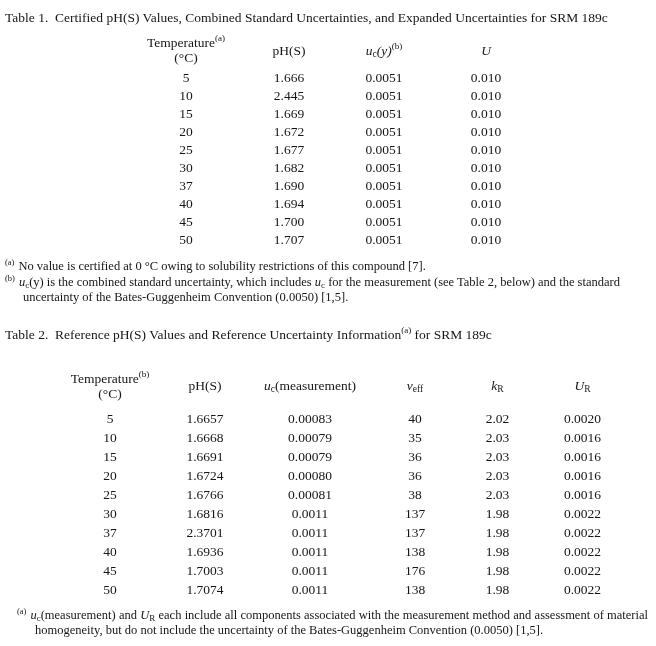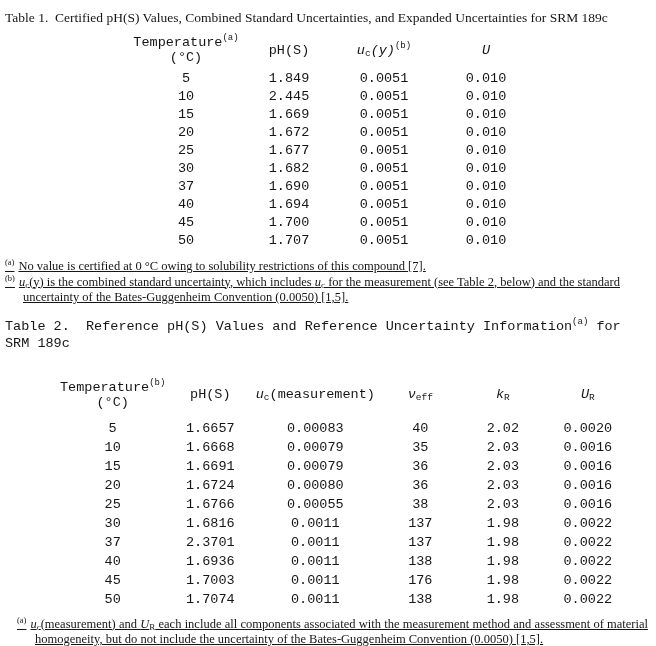--- a/index.html
+++ b/index.html
@@ -11,43 +11,42 @@
     overflow: hidden;
     box-sizing: border-box;
     padding: 9px 8px 0 5px;
   }
   .doc-title {
     text-align: left;
     font-size: 13.5px;
     line-height: 17px;
     white-space: pre-wrap;
   }
-  .title2 { margin-top: 12px; font-family: Liberation Mono, monospace; }
+  .title2 { margin-top: 20px; }
   sup.hsup { font-size: 9px; vertical-align: 6px; line-height: 0; }
   sub.hsub { font-size: 9.5px; vertical-align: -2px; line-height: 0; }
 
-  table { border-collapse: collapse; table-layout: fixed; font-family: Liberation Mono, monospace; }
+  table { border-collapse: collapse; table-layout: fixed; }
   th, td {
     font-weight: normal;
     text-align: center;
     padding: 0;
     font-size: 13.5px;
   }
   .t1 { margin: 9px 0 0 112px; }
   .t1 td { height: 18px; }
   .t1 thead th { line-height: 15px; padding-bottom: 4px; vertical-align: middle; }
   .t2 { margin: 28px 0 0 55px; }
   .t2 td { height: 19px; }
   .t2 thead th { line-height: 15px; padding-bottom: 9px; vertical-align: middle; }
 
   .footnotes {
     margin-top: 10px;
     font-size: 12.5px;
     line-height: 15.5px;
-    text-decoration: underline;
   }
   .fn { padding-left: 18px; text-indent: -18px; }
   .fn .fnm { font-size: 8.5px; vertical-align: 5px; padding-right: 4px; line-height: 0; }
   .fn sub { font-size: 9px; vertical-align: -2px; line-height: 0; }
   .fn.justify { text-align: justify; }
   .fns2 { margin-top: 8px; margin-left: 12px; }
 </style>
 </head>
 <body>
 
@@ -67,21 +66,21 @@
         <span>(°C)</span>
       </th>
       <th><span>pH(S)</span></th>
       <th><i>u</i><sub class="hsub">c</sub><i>(y)</i><sup class="hsup">(b)</sup></th>
       <th><i>U</i></th>
     </tr>
   </thead>
   <tbody>
       <tr>
         <td>5</td>
-        <td>1.849</td>
+        <td>1.666</td>
         <td>0.0051</td>
         <td>0.010</td>
       </tr>
       <tr>
         <td>10</td>
         <td>2.445</td>
         <td>0.0051</td>
         <td>0.010</td>
       </tr>
       <tr>
@@ -193,21 +192,21 @@
         <td>20</td>
         <td>1.6724</td>
         <td>0.00080</td>
         <td>36</td>
         <td>2.03</td>
         <td>0.0016</td>
       </tr>
       <tr>
         <td>25</td>
         <td>1.6766</td>
-        <td>0.00055</td>
+        <td>0.00081</td>
         <td>38</td>
         <td>2.03</td>
         <td>0.0016</td>
       </tr>
       <tr>
         <td>30</td>
         <td>1.6816</td>
         <td>0.0011</td>
         <td>137</td>
         <td>1.98</td>

